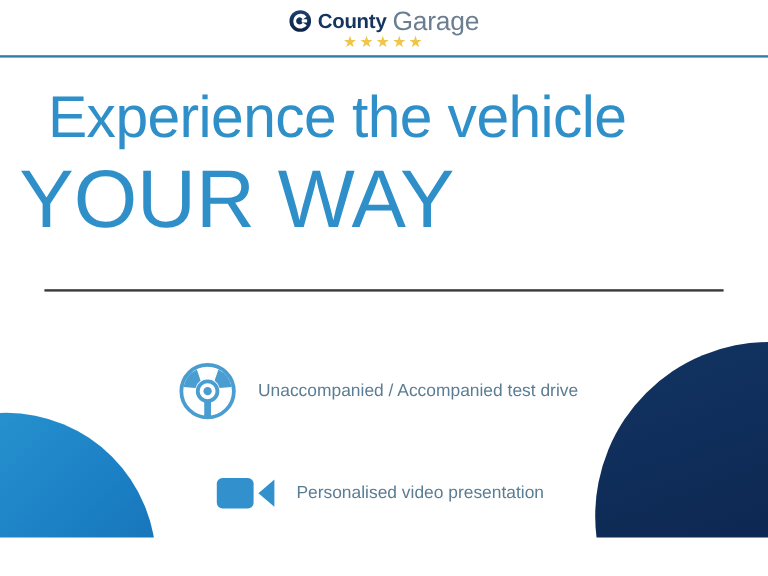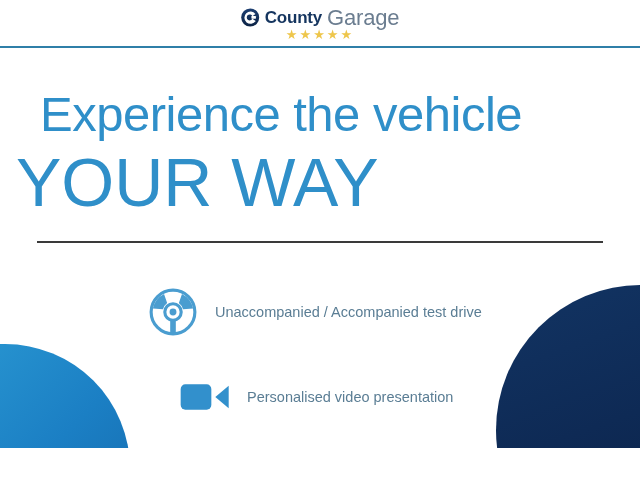--- a/index.html
+++ b/index.html
@@ -108,21 +108,21 @@
   
   .headline {
     position: absolute;
     left: 0;
     top: 68px;
     width: 640px;
     z-index: 2;
     text-align: left;
   }
   .headline-line1 {
-    margin: 16px 0 0 40px;
+    margin: 0 0 0 40px;
     font-size: 49px;
     font-weight: normal;
     color: #2f8fc9;
     line-height: 60px;
     letter-spacing: -0.5px;
     white-space: nowrap;
   }
   .headline-line2 {
     margin: 0 0 0 16px;
     font-size: 68px;
@@ -140,21 +140,21 @@
     width: 566px;
     height: 2px;
     background: #3a3a3a;
     z-index: 2;
   }
 
   
   .features {
     position: absolute;
     left: 0;
-    top: 284px;
+    top: 298px;
     width: 640px;
     z-index: 2;
   }
   .feature {
     display: flex;
     align-items: center;
     height: 56px;
   }
   .feature-1 { margin-left: 148px; }
   .feature-2 { margin-left: 180px; margin-top: 29px; }

